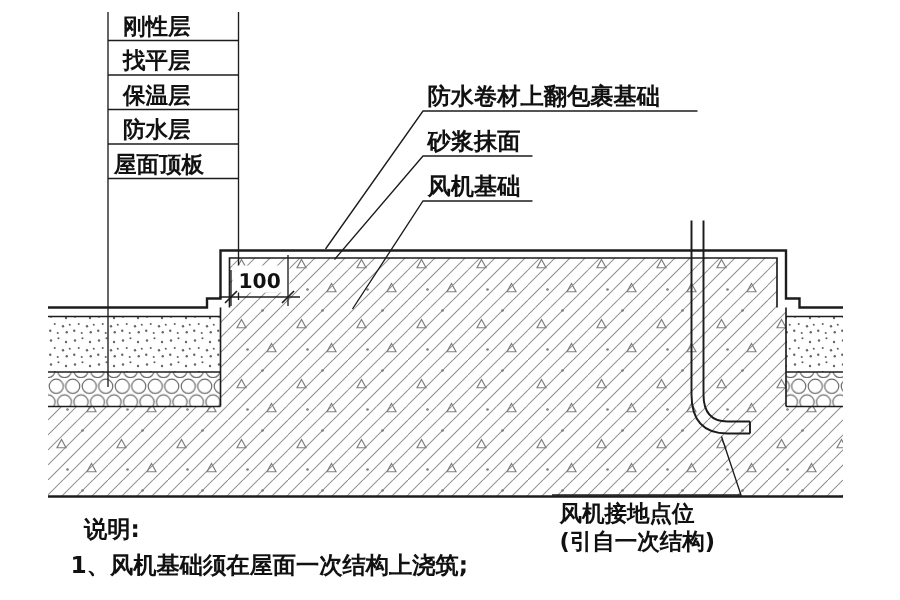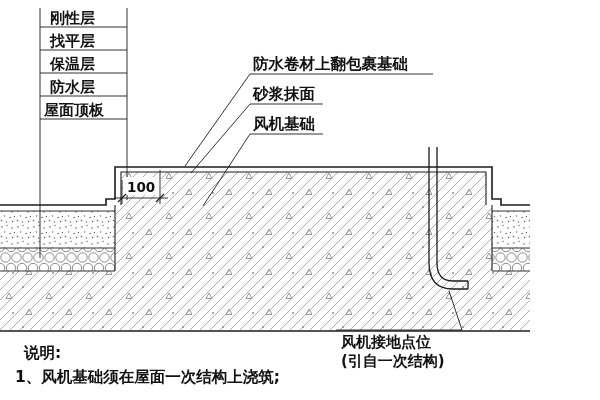--- a/index.html
+++ b/index.html
@@ -1,18 +1,19 @@
 <!DOCTYPE html>
 <html><head>
 <meta charset="utf-8">
 <style>
   html,body{margin:0;padding:0;background:#fff;}
   .page{
     position:relative;width:530px;height:400px;background:#ffffff;overflow:hidden;
     font-family:"DejaVu Sans","Liberation Sans",sans-serif;
+    padding-left:32px;
   }
   svg text{
     font-family:"DejaVu Sans","Liberation Sans",sans-serif;
     fill:#111;font-weight:600;
   }
   .thin{stroke:#1c1c1c;stroke-width:0.9;fill:none;}
   .med{stroke:#1c1c1c;stroke-width:1.1;fill:none;}
   .bold{stroke:#1c1c1c;stroke-width:1.6;fill:none;}
   .pipe{stroke:#1c1c1c;stroke-width:1.3;fill:none;}
 </style>

